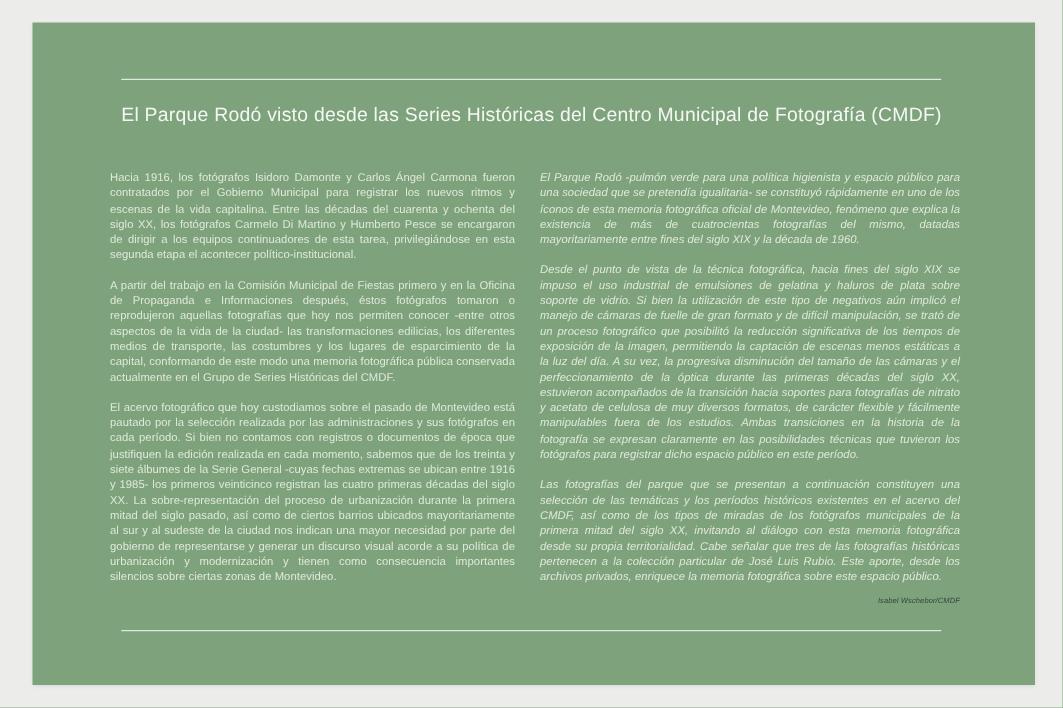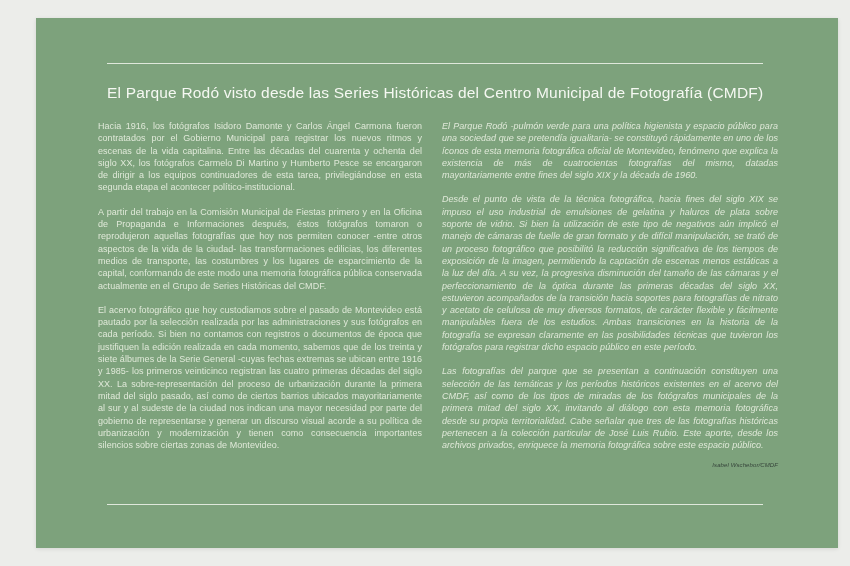--- a/index.html
+++ b/index.html
@@ -15,21 +15,20 @@
     overflow: hidden;
   }
   .panel {
     position: absolute;
     left: 26px;
     top: 18px;
     width: 802px;
     height: 530px;
     background: #7da27c;
     box-shadow: 0 1px 4px rgba(0,0,0,0.10);
-    margin-left: 10px;
   }
   .rule {
     position: absolute;
     left: 71px;
     width: 656px;
     height: 1px;
     background: #f0f5ec;
     opacity: 0.85;
   }
   .rule-top { top: 45px; }
@@ -44,21 +43,21 @@
     font-size: 15.5px;
     font-weight: normal;
     letter-spacing: 0.2px;
     color: #f5f8f2;
     line-height: 26px;
     white-space: nowrap;
   }
   .columns {
     position: absolute;
     left: 62px;
-    top: 102px;
+    top: 118px;
     width: 680px;
     display: flex;
   }
   .col {
     color: #e0e9d9;
     font-size: 9px;
     line-height: 12.3px;
     text-align: justify;
     letter-spacing: 0.05px;
   }

